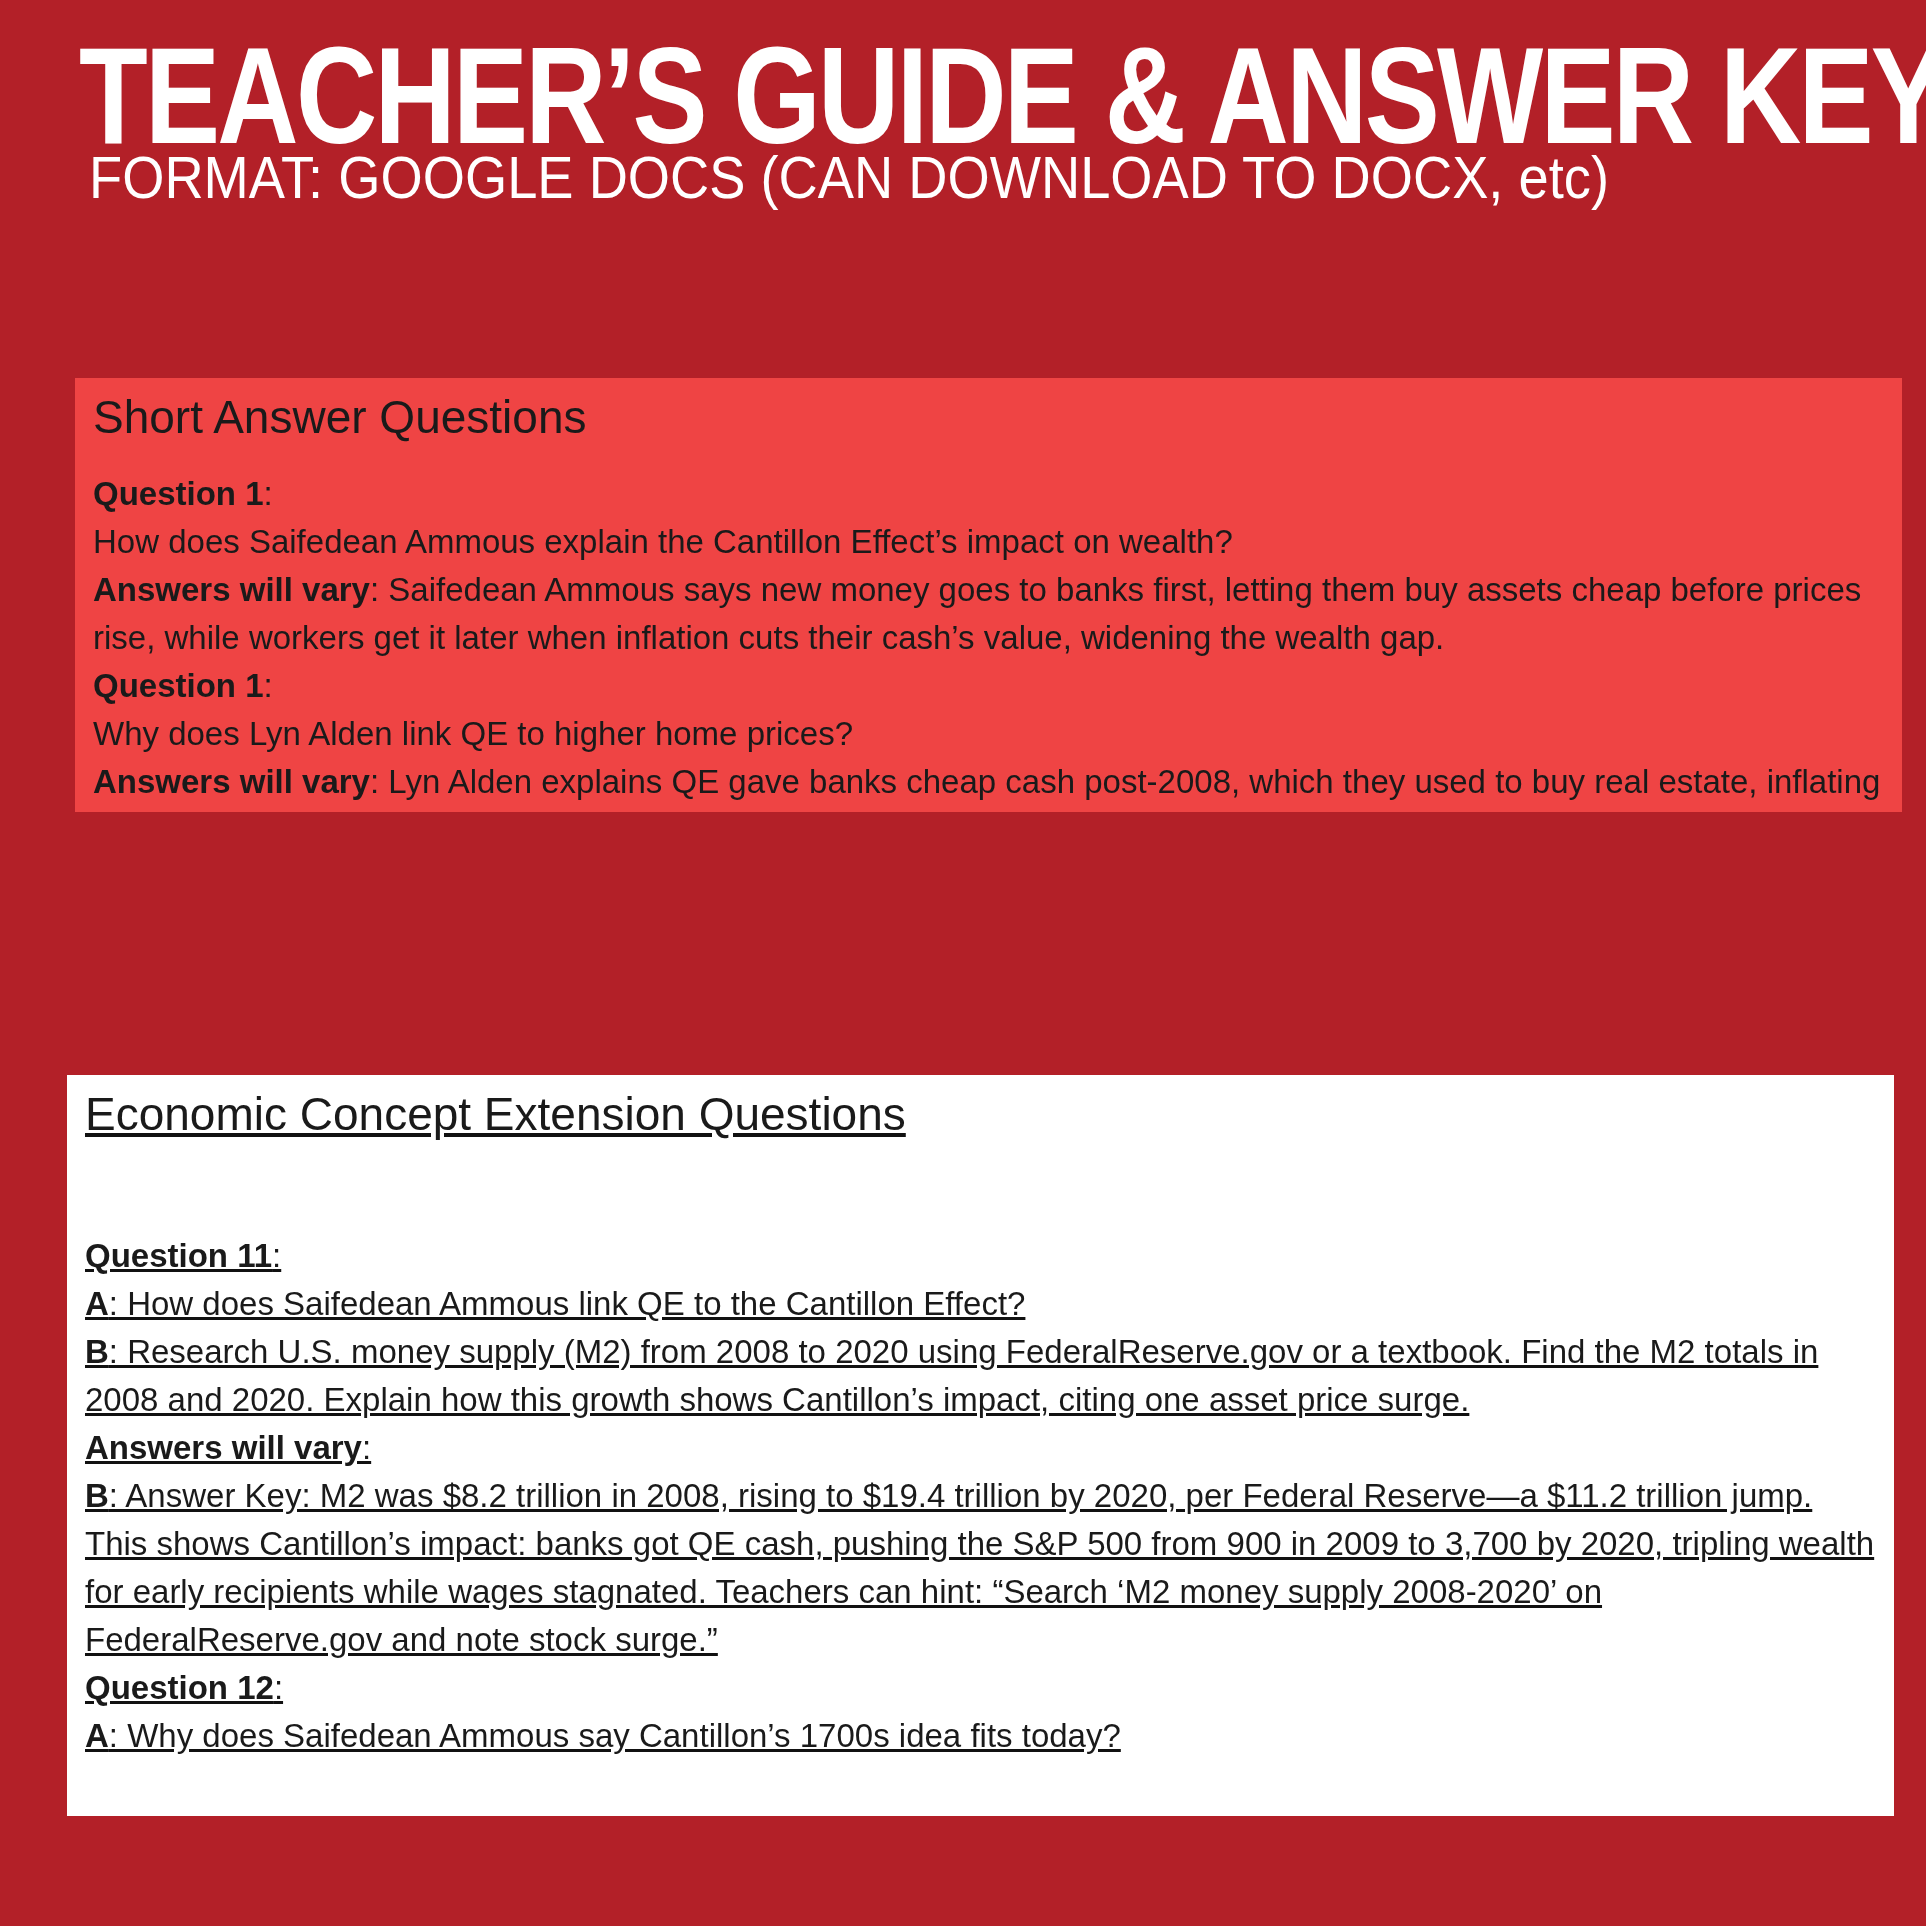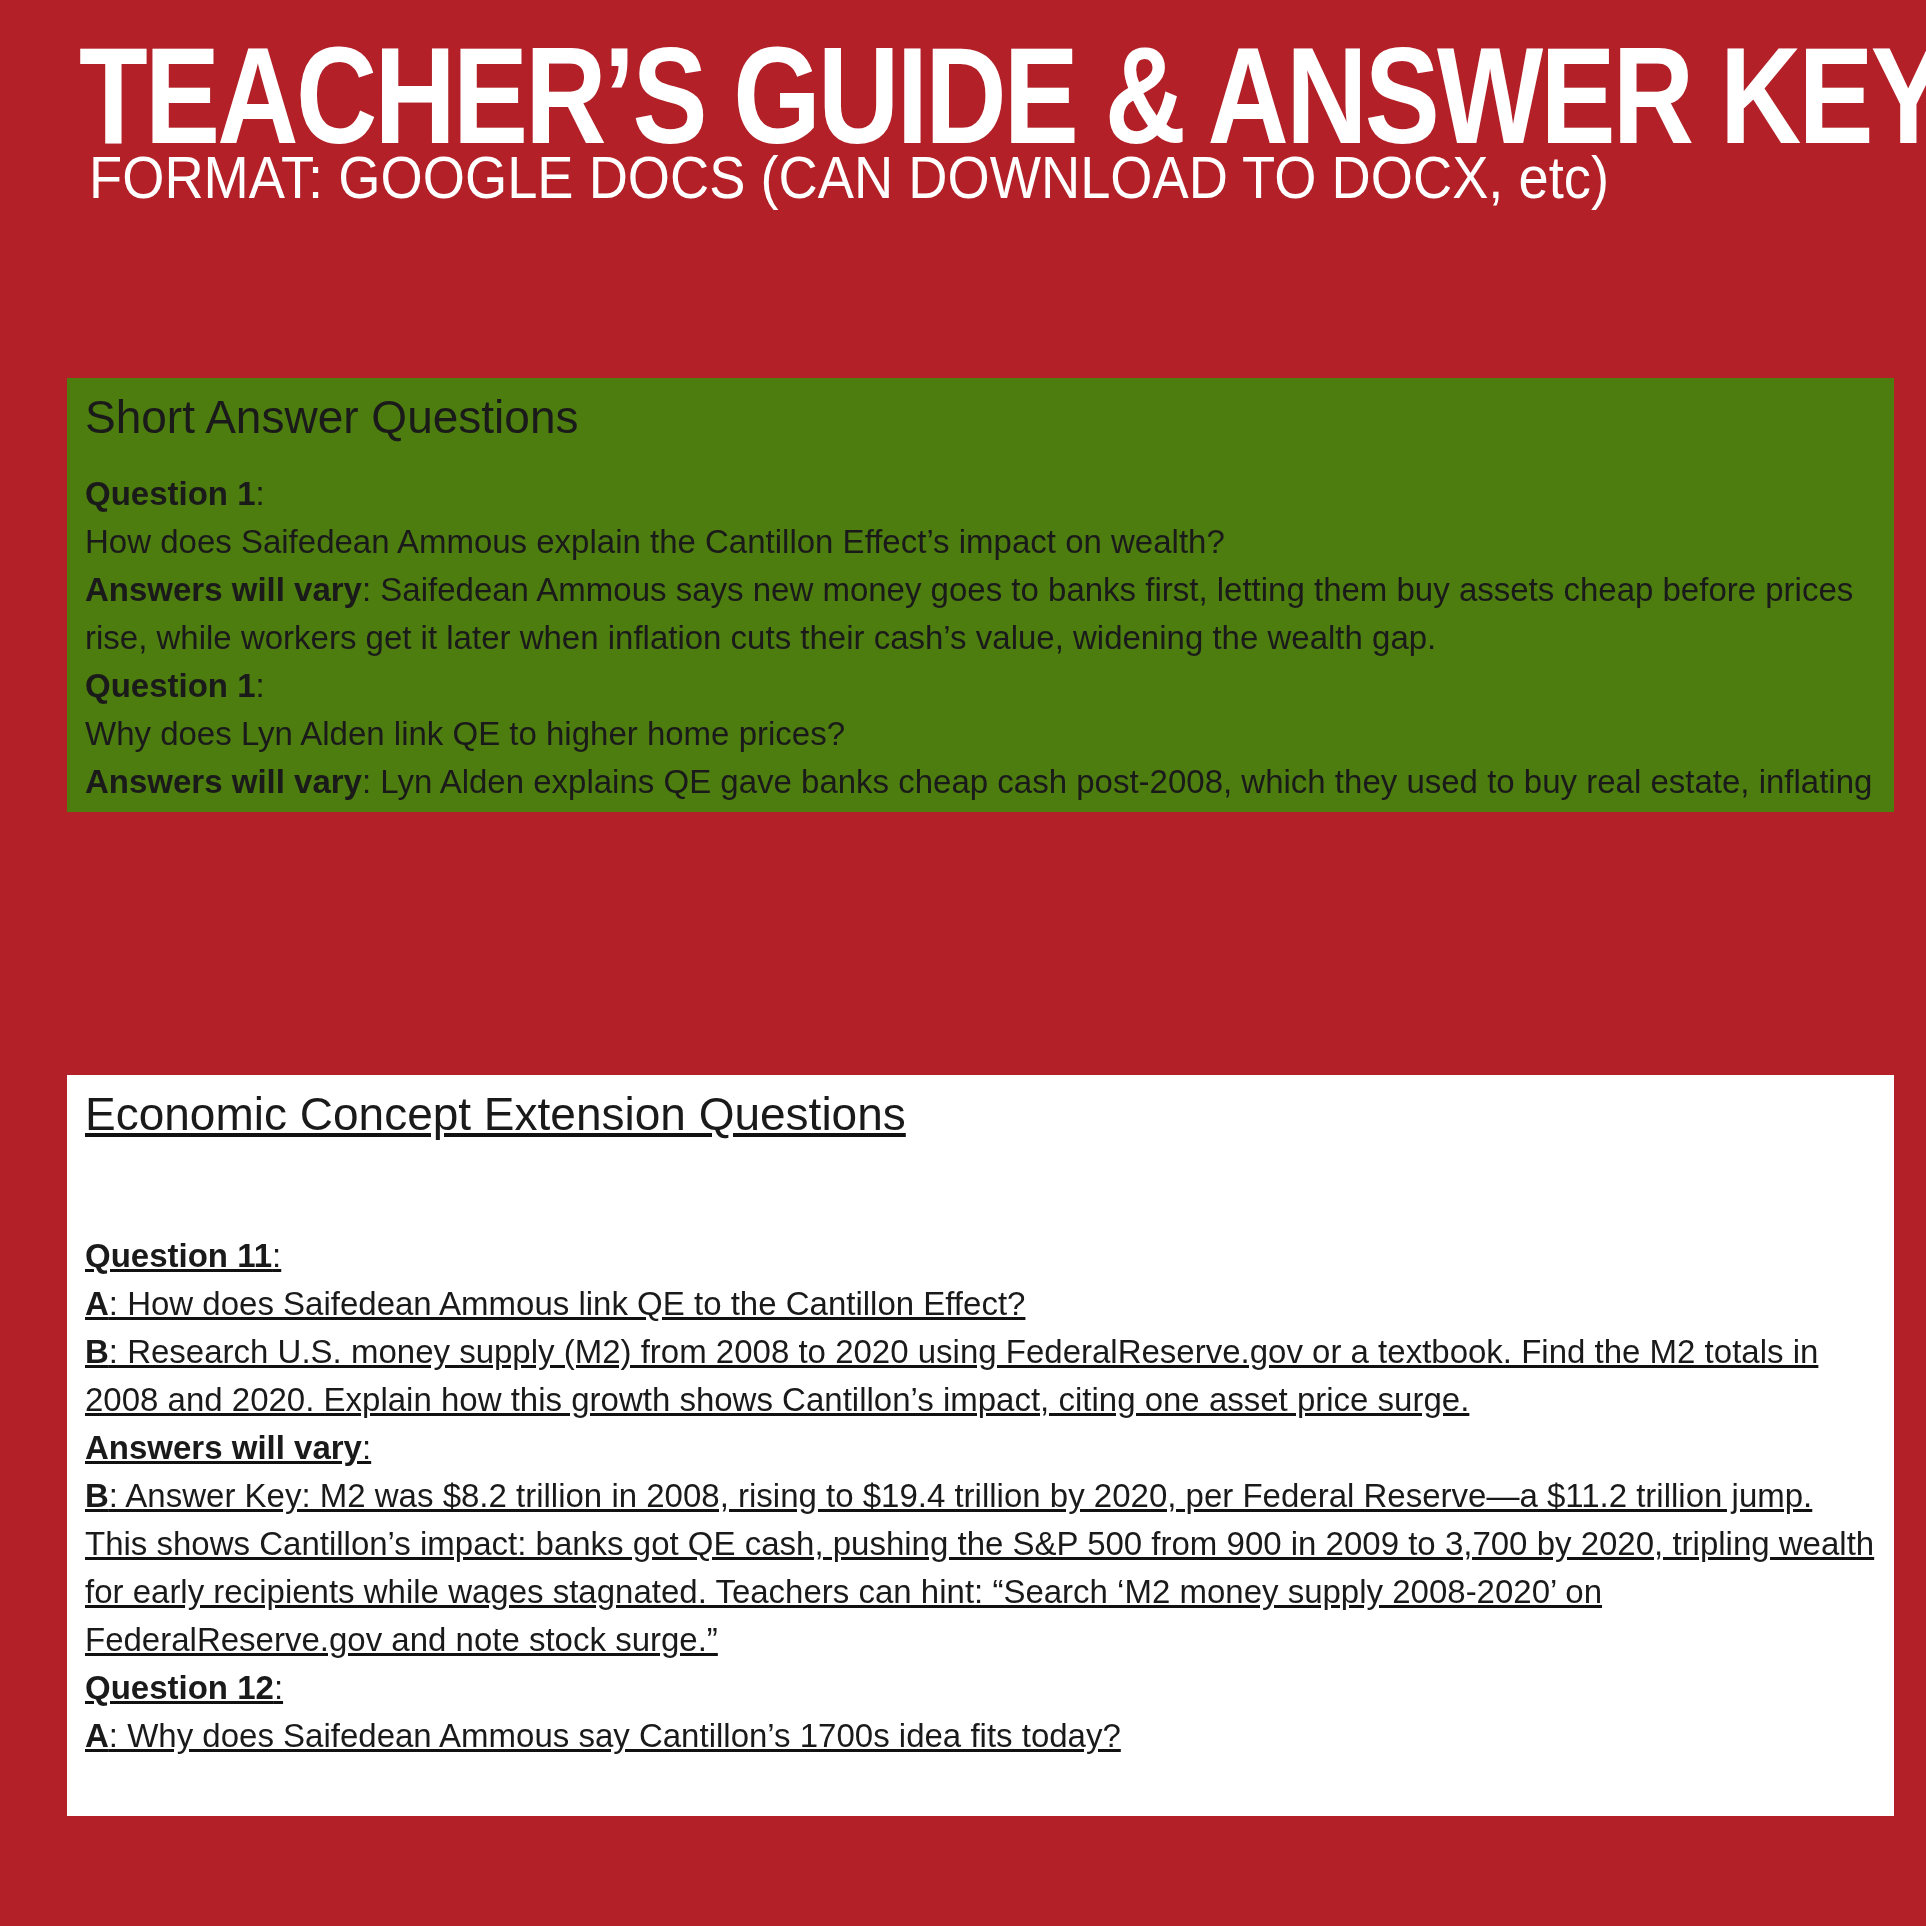--- a/index.html
+++ b/index.html
@@ -53,21 +53,21 @@
   .b{font-weight:bold;}
 </style>
 </head>
 <body style="background: rgb(179, 32, 40);">
 
 <div class="stage">
 
   <div class="title" style="color: rgb(255, 255, 255);">TEACHER’S GUIDE &amp; ANSWER KEY</div>
   <div class="subtitle" style="color: rgb(255, 255, 255);">FORMAT: GOOGLE DOCS (CAN DOWNLOAD TO DOCX, etc)</div>
 
-  <div class="panel panel-1" style="background: #4d7c0f;">
+  <div class="panel panel-1" style="background: #ef4444; margin-left: 8px;">
     <h2 class="doc-heading">Short Answer Questions</h2>
 
     <p class="doc-line"><span class="b">Question 1</span><span>:</span></p>
     <p class="doc-line">How does Saifedean Ammous explain the Cantillon Effect’s impact on wealth?</p>
     <p class="doc-line"><span class="b">Answers will vary</span><span>: Saifedean Ammous says new money goes to banks first, letting them buy assets cheap before prices rise, while workers get it later when inflation cuts their cash’s value, widening the wealth gap.</span></p>
 
     <p class="doc-line"><span class="b">Question 1</span><span>:</span></p>
     <p class="doc-line">Why does Lyn Alden link QE to higher home prices?</p>
     <p class="doc-line"><span class="b">Answers will vary</span><span>: Lyn Alden explains QE gave banks cheap cash post-2008, which they used to buy real estate, inflating home prices like Emma’s aunt’s, pushing home values from 300k up to 500k.</span></p>
   </div>

